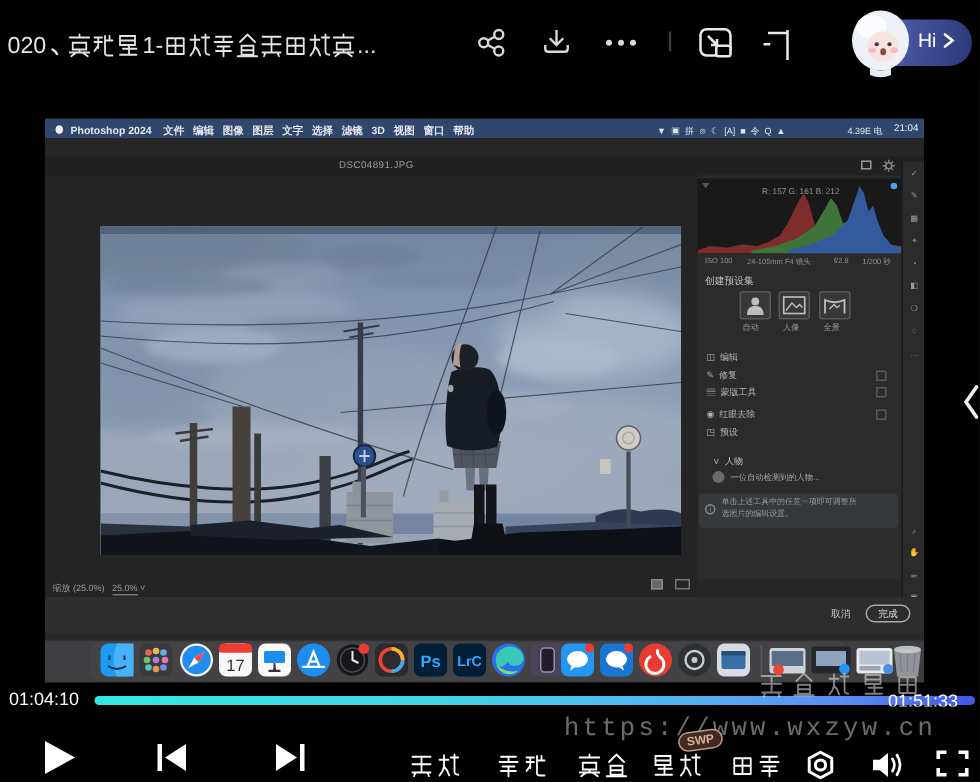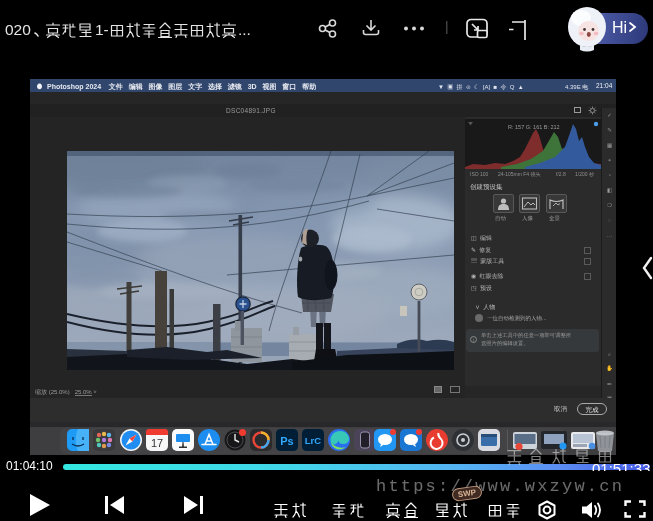--- a/index.html
+++ b/index.html
@@ -76,21 +76,21 @@
       <rect x="130" y="4" width="1.5" height="13" fill="#3f3f3f"></rect>
       <g stroke="#e8e8e8" stroke-width="1.7" fill="none">
         <rect x="151" y="2.5" width="20" height="17.5" rx="4"></rect>
         <path d="M156,7 L162,13 M162,9 V13 H158"></path>
         <rect x="161.5" y="13.5" width="9.5" height="7" rx="1.5" fill="#000"></rect>
         <path d="M196,5 H209 M209,3 V23 M193,12.5 H197.5"></path>
       </g>
     </svg>
 
     <div class="abs" style="left:570px;top:13px;width:78px;height:31px;border-radius:16px;background:linear-gradient(100deg,#8594d8 0%,#46549e 45%,#2c3878 100%);"></div>
-    <div class="abs" style="left:612px;top:19px;color:#fff;font-size:16px;">Hi</div>
+    <div class="abs" style="left:612px;top:19px;color:#fff;font-size:13px;">Hi</div>
     <svg class="abs" style="left:627px;top:21px" width="10" height="12" viewBox="0 0 10 12">
         <path d="M3,2 L8,6 L3,10" stroke="#fff" stroke-width="1.8" fill="none" stroke-linecap="round"></path>
       </svg>
     <svg class="abs" style="left:562px;top:3px" width="50" height="50" viewBox="0 0 50 50">
       <ellipse cx="25" cy="24" rx="19" ry="20" fill="#eef1f7"></ellipse>
       <ellipse cx="19" cy="15" rx="10" ry="8" fill="#fbfcfe"></ellipse>
       <ellipse cx="26.5" cy="28" rx="10.5" ry="10" fill="#f7e4e2"></ellipse>
       <circle cx="22.5" cy="26.5" r="1.4" fill="#41353a"></circle>
       <circle cx="31" cy="26.5" r="1.4" fill="#41353a"></circle>
       <ellipse cx="26.8" cy="31.5" rx="2" ry="2.4" fill="#8c4a44"></ellipse>
@@ -478,21 +478,21 @@
       </svg>
     </div>
   </div>
 
   <svg class="abs" style="left:641px;top:256px" width="12" height="24" viewBox="0 0 12 24">
       <path d="M10 2 L3 12 L10 22" stroke="#f0f0f0" stroke-width="2.4" fill="none" stroke-linecap="round"></path>
     </svg>
 
   <div class="abs" style="left:6px;top:459px;color:#fff;font-size:12px;">01:04:10</div>
   <div class="abs" style="left:63px;top:464px;width:587px;height:6px;border-radius:3px;background:linear-gradient(90deg,#33e8e0 0%,#41d6e8 38%,#54b2f2 68%,#5b8cf2 85%,#4257e6 100%);"></div>
-  <div class="abs" style="left:592px;top:460px;color:#fff;font-size:15px;">01:51:33</div>
+  <div class="abs" style="left:592px;top:460px;color:#fff;font-size:12px;">01:51:33</div>
 
   <svg class="abs" style="left:506px;top:448px" width="120" height="18" viewBox="0 0 120 18" opacity="0.5">
     <use href="#gB" x="0" y="0" stroke="#fff" transform="scale(1.05)"></use>
     <use href="#gE" x="22" y="0" stroke="#fff"></use>
     <use href="#gD" x="45" y="0" stroke="#fff"></use>
     <use href="#gC" x="68" y="0" stroke="#fff"></use>
     <use href="#gF" x="91" y="0" stroke="#fff"></use>
   </svg>
   <div class="abs" style="left:376px;top:477px;z-index:9;font-size:17px;letter-spacing:2.2px;color:rgba(255,255,255,0.42);font-family:'Liberation Mono',monospace;">https://www.wxzyw.cn</div>
   <div class="abs" style="left:452px;top:487px;z-index:10;width:30px;height:13px;background:#402a22;border:1.4px solid #c09a80;border-radius:7px;transform:rotate(-8deg);color:#d8b496;font-size:8px;font-weight:bold;text-align:center;line-height:12px;">SWP</div>

